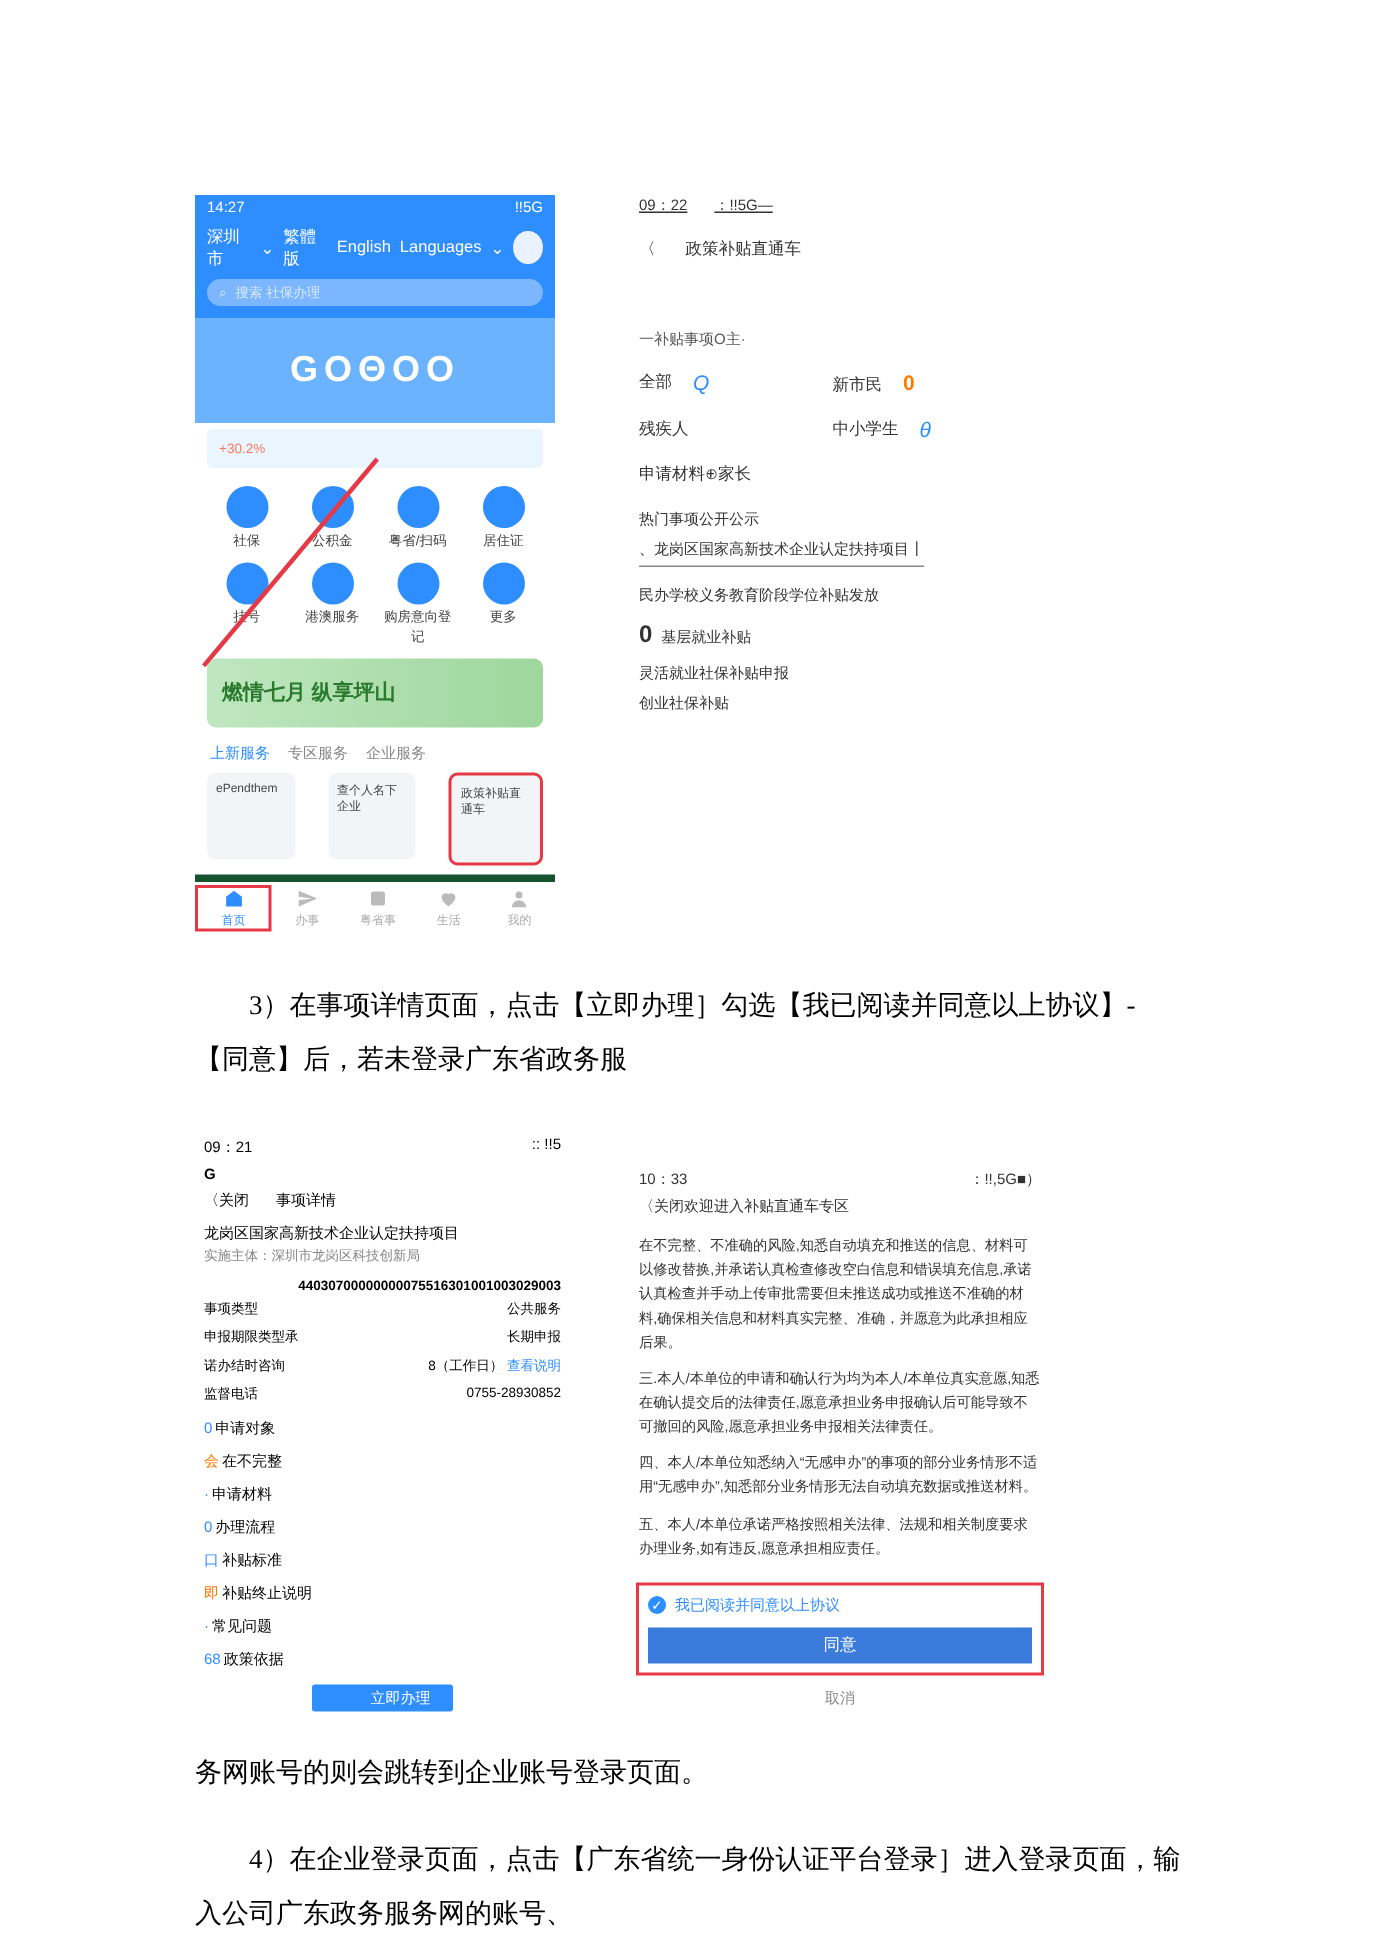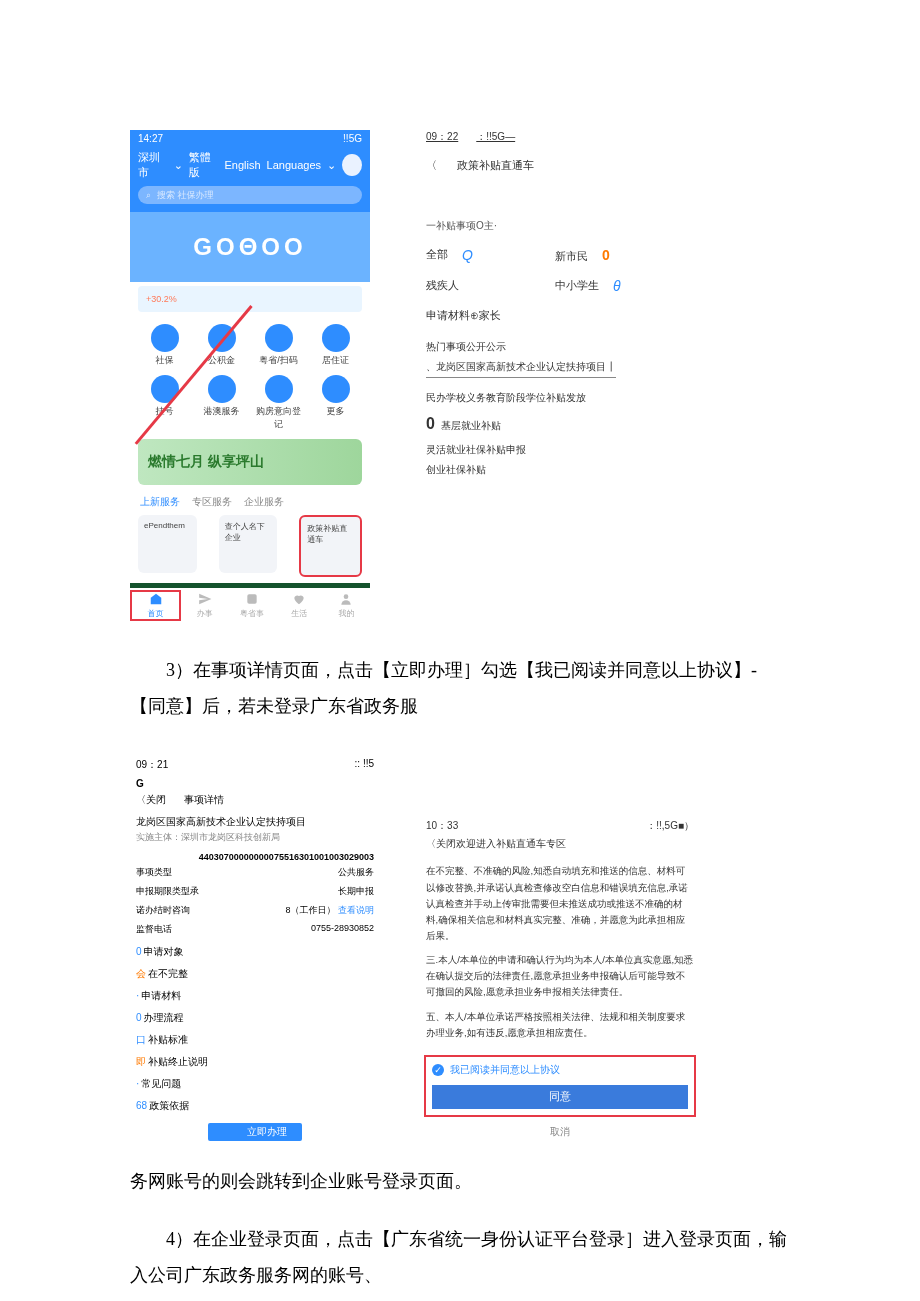--- a/index.html
+++ b/index.html
@@ -368,20 +368,21 @@
     </div>
 
     <div class="sD">
       <div class="sD-status">
         <span>10：33</span>
         <span>：!!,5G■）</span>
       </div>
       <div class="sD-title">〈关闭欢迎进入补贴直通车专区</div>
       <div class="sD-p">在不完整、不准确的风险,知悉自动填充和推送的信息、材料可以修改替换,并承诺认真检查修改空白信息和错误填充信息,承诺认真检查并手动上传审批需要但未推送成功或推送不准确的材料,确保相关信息和材料真实完整、准确，并愿意为此承担相应后果。</div>
       <div class="sD-p">三.本人/本单位的申请和确认行为均为本人/本单位真实意愿,知悉在确认提交后的法律责任,愿意承担业务申报确认后可能导致不可撤回的风险,愿意承担业务申报相关法律责任。</div>
+      <div class="sD-p">四、本人/本单位知悉纳入“无感申办”的事项的部分业务情形不适用“无感申办”,知悉部分业务情形无法自动填充数据或推送材料。</div>
       <div class="sD-p">五、本人/本单位承诺严格按照相关法律、法规和相关制度要求办理业务,如有违反,愿意承担相应责任。</div>
 
       <div class="sD-agree">
         <div class="sD-check">
           <span class="dot">✓</span>
           <span>我已阅读并同意以上协议</span>
         </div>
         <div class="sD-ok">同意</div>
       </div>
       <div class="sD-cancel">取消</div>

